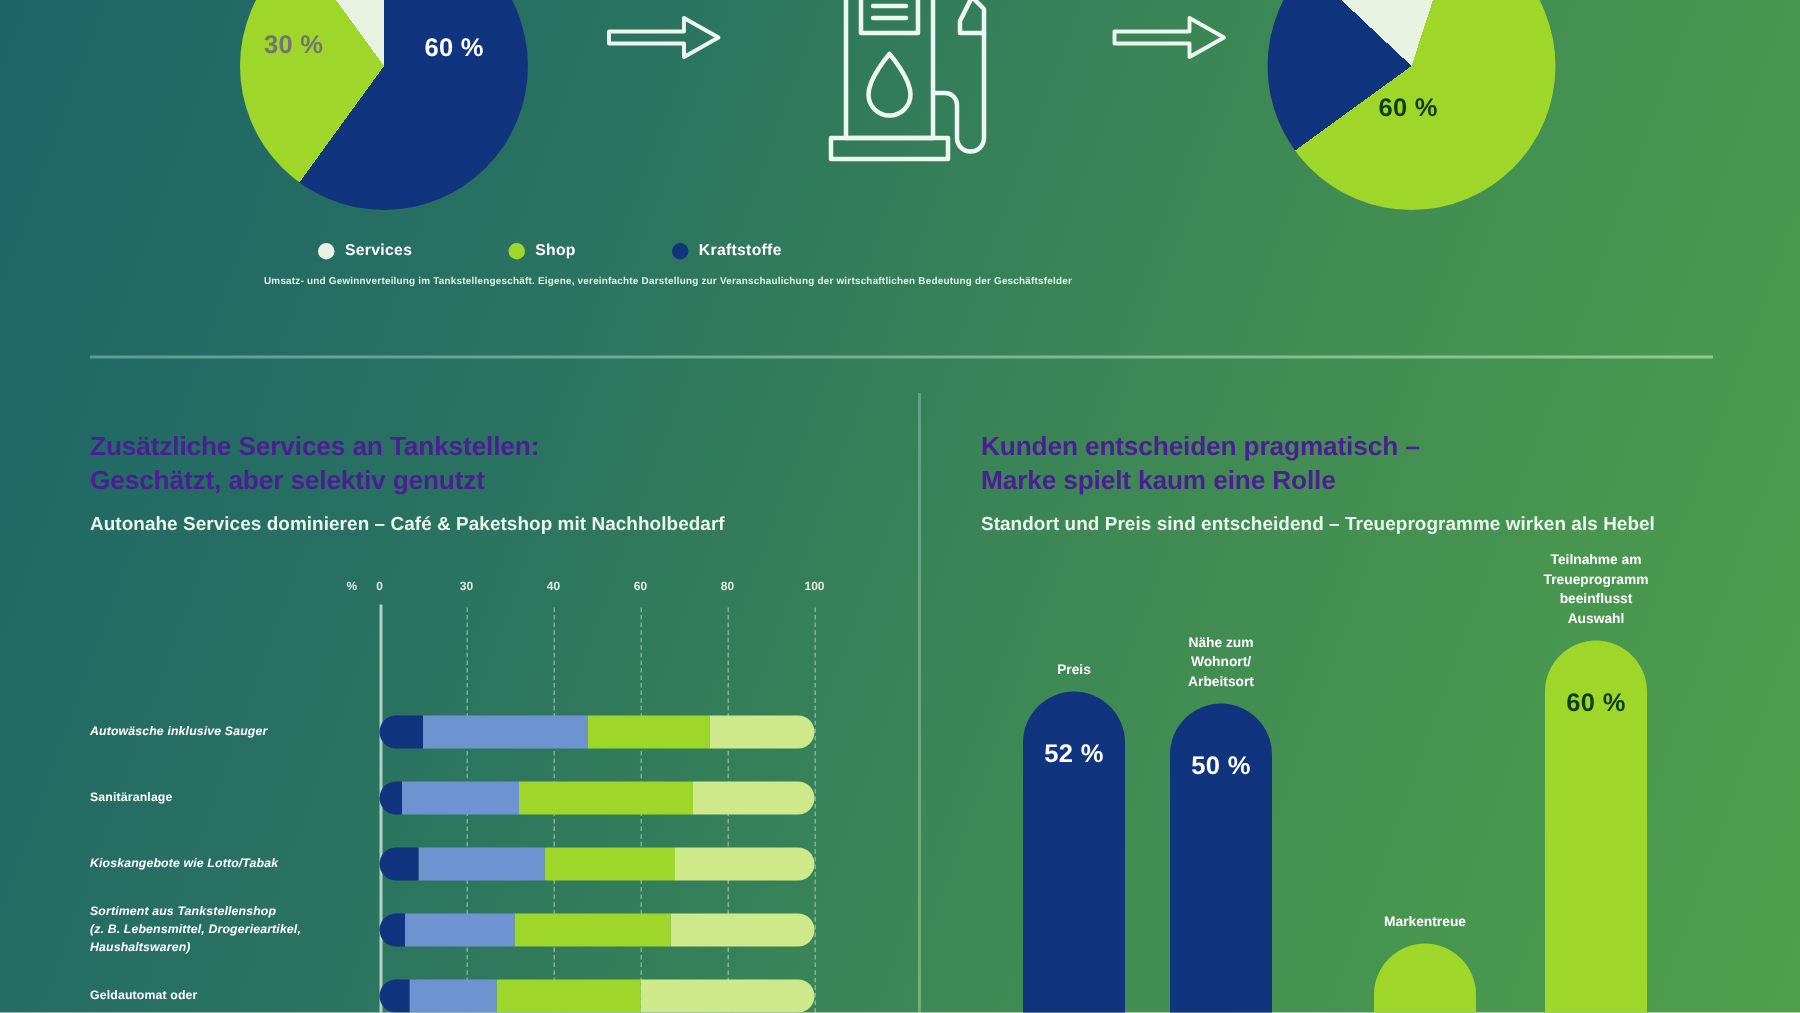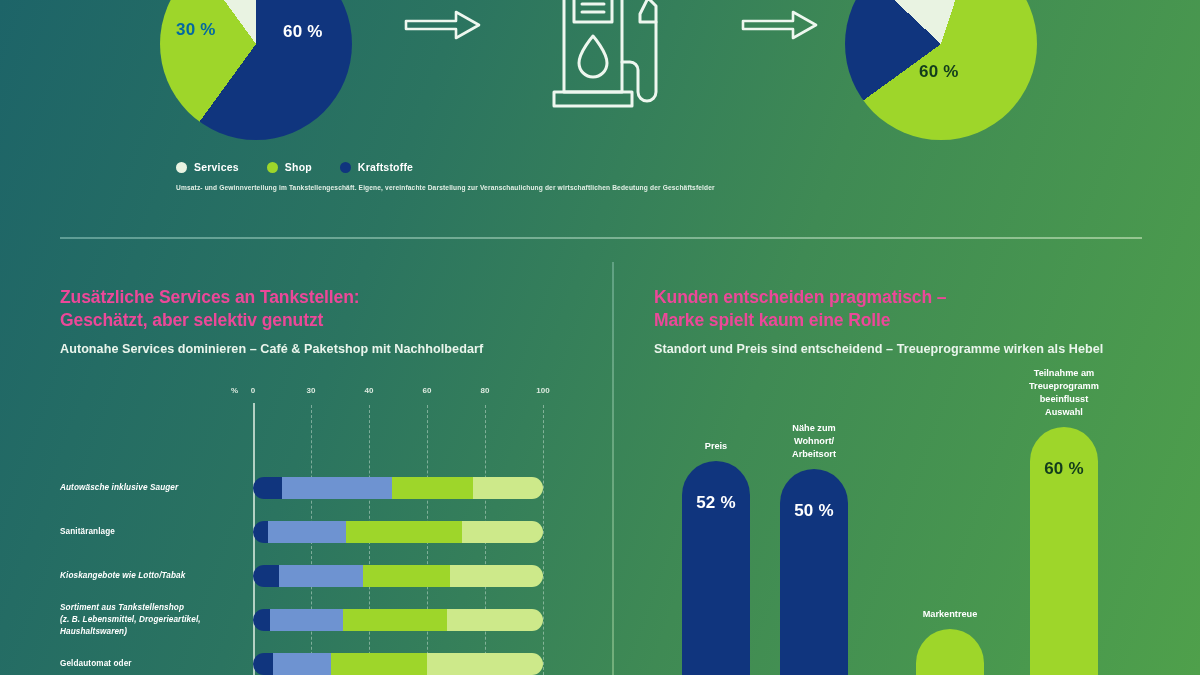--- a/index.html
+++ b/index.html
@@ -15,34 +15,34 @@
   #top-section { position:absolute; left:0; top:0; width:1200px; height:205px; }
 
   .pie { position:absolute; border-radius:50%; }
   #pie-left  { left:160px; top:-52px; width:192px; height:192px; }
   #pie-right { left:845px; top:-52px; width:192px; height:192px; }
 
   .pie-label {
     position:absolute; font-size:17px; font-weight:bold; letter-spacing:.2px;
   }
   #pie-left-navy-label  { left:283px; top:22px;  color:#ffffff; }
-  #pie-left-green-label { left:176px; top:20px;  color:#0369a1; }
+  #pie-left-green-label { left:176px; top:20px;  color:#737373; }
   #pie-right-green-label{ left:919px; top:62px;  color:#123c1c; }
 
   
   .arrow { position:absolute; width:78px; height:34px; }
   #arrow-left  { left:404px; top:8px; }
   #arrow-right { left:741px; top:8px; }
 
   
   #pump-icon { position:absolute; left:536px; top:-16px; width:150px; height:128px; }
 
   
   #legend { position:absolute; left:176px; top:161px; display:flex; align-items:center; gap:28px; }
-  .legend-item { display:flex; align-items:center; gap:7px; }
+  .legend-item { display:flex; align-items:center; gap:7px;margin-left:36px; }
   .legend-dot { width:11px; height:11px; border-radius:50%; display:block; }
   .legend-text { font-size:10.5px; font-weight:bold; color:#ffffff; letter-spacing:.2px; }
 
   #footnote {
     position:absolute; left:176px; top:184px; width:900px;
     font-size:6.6px; color:#e3efe6; letter-spacing:.15px; font-weight:bold;
     white-space:nowrap;
   }
 
   
@@ -53,21 +53,21 @@
   }
   #v-divider {
     position:absolute; left:612px; top:262px; width:1.5px; height:413px;
     background:linear-gradient(180deg,#8cc3ae,#a9d6a0);
     opacity:.5;
   }
 
   
   .panel-title {
     position:absolute; font-size:17.5px; font-weight:bold; line-height:1.33;
-    color:#ec4899; letter-spacing:-.1px; white-space:pre-line;
+    color:#4c1d95; letter-spacing:-.1px; white-space:pre-line;
   }
   .panel-sub {
     position:absolute; font-size:12.6px; font-weight:bold; color:#eaf5ec;
     letter-spacing:.05px; white-space:nowrap;
   }
   #left-title  { left:60px;  top:286px; }
   #left-sub    { left:60px;  top:342px; }
   #right-title { left:654px; top:286px; }
   #right-sub   { left:654px; top:342px; }
 

